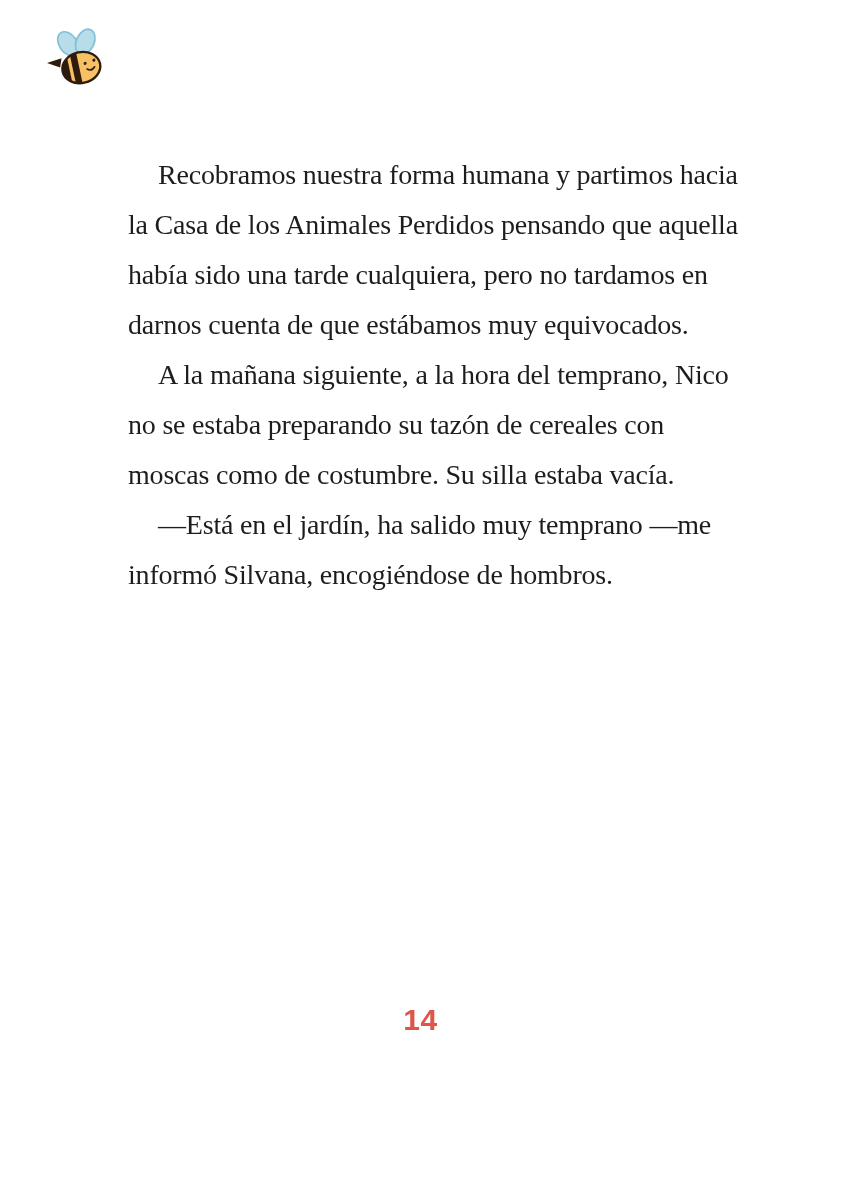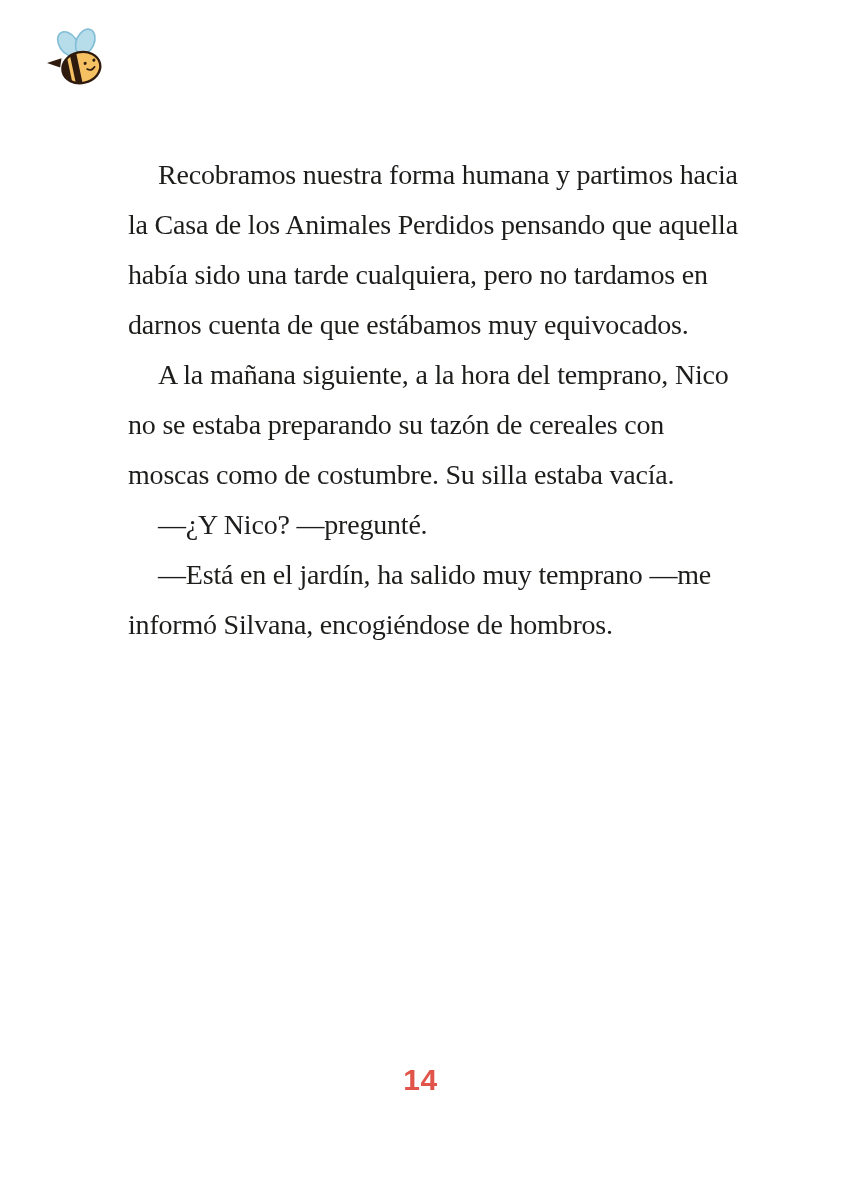--- a/index.html
+++ b/index.html
@@ -42,21 +42,21 @@
     line-height: 50px;
     letter-spacing: -0.2px;
     text-align: left;
   }
   .text-block p {
     margin: 0;
     text-indent: 30px;
   }
   .page-number {
     position: absolute;
-    top: 1063px;
+    top: 1003px;
     left: 0;
     width: 100%;
     text-align: center;
     font-family: "Liberation Sans", sans-serif;
     font-weight: bold;
     font-size: 30px;
     letter-spacing: 0.5px;
   }
 </style>
 </head>
@@ -88,19 +88,18 @@
         <circle cx="62" cy="61" r="2.3" fill="#2f1a0e"></circle>
         <circle cx="76" cy="59" r="2.3" fill="#2f1a0e"></circle>
         <path d="M 63 70 Q 69 75.5 75 69" fill="none" stroke-width="2.4" stroke-linecap="round" stroke="#2f1a0e"></path>
       </g>
     </svg>
   </div>
 
   <div class="text-block" style="color: rgb(29, 29, 27);">
     <p>Recobramos nuestra forma humana y partimos hacia la Casa de los Animales Perdidos pensando que aquella había sido una tarde cualquiera, pero no tardamos en darnos cuenta de que estábamos muy equivocados.</p>
     <p>A la mañana siguiente, a la hora del temprano, Nico no se estaba preparando su tazón de cereales con moscas como de costumbre. Su silla estaba vacía.</p>
-    <p>—¿Y Nico? —pregunté.</p>
     <p>—Está en el jardín, ha salido muy temprano —me informó Silvana, encogiéndose de hombros.</p>
   </div>
 
   <div class="page-number" style="color: rgb(224, 84, 74);">14</div>
 
 </div>
 
 </body></html>

